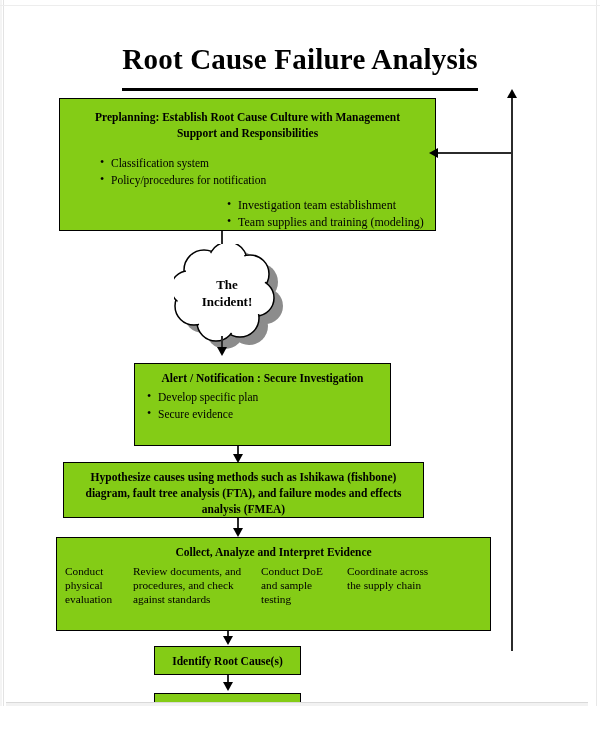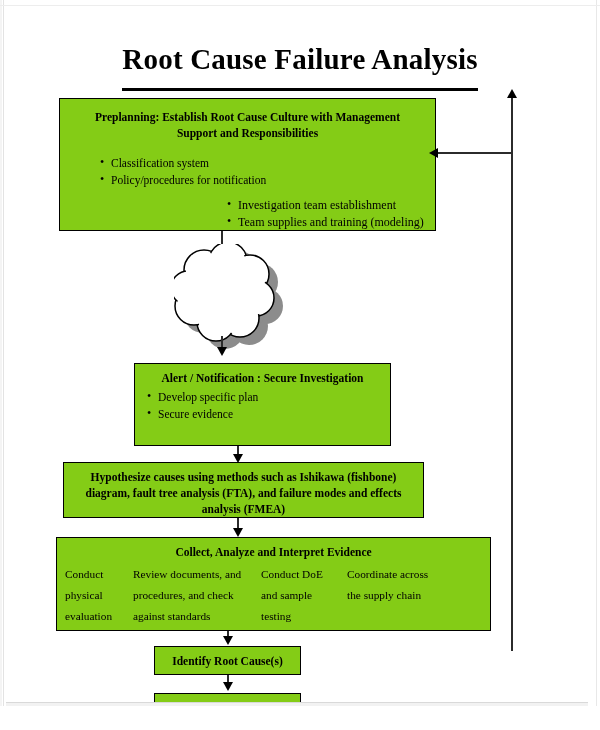--- a/index.html
+++ b/index.html
@@ -122,21 +122,21 @@
   #box-collect { left: 50px; top: 531px; width: 435px; height: 94px; }
   #box-collect .hdr { margin: 6px 0 0 0; }
   #collect-cols {
     position: absolute;
     left: 8px; top: 26px; right: 4px;
     display: flex;
     align-items: flex-start;
   }
   #collect-cols .col {
     font-size: 11.3px;
-    line-height: 21px;
+    line-height: 14px;
     padding-right: 6px;
   }
   #collect-cols .col.c0 { width: 62px; }
   #collect-cols .col.c1 { width: 122px; }
   #collect-cols .col.c2 { width: 78px; padding-top: 29px; }
   #collect-cols .col.c3 { width: 80px; }
   #collect-cols .col.c4 { width: 82px; }
 
   
   #box-identify { left: 148px; top: 640px; width: 147px; height: 29px; }
@@ -257,20 +257,24 @@
           <circle cx="54" cy="17" r="17.2"></circle>
           <circle cx="76" cy="30" r="17.2"></circle>
           <circle cx="82" cy="54" r="16.2"></circle>
           <circle cx="66" cy="74" r="17.2"></circle>
           <circle cx="42" cy="78" r="17.2"></circle>
           <circle cx="20" cy="62" r="17.2"></circle>
           <circle cx="14" cy="44" r="15.2"></circle>
           <rect x="14" y="20" width="70" height="60" rx="18"></rect>
         </g>
       </svg>
+      <div id="cloud-label">
+        <div>The</div>
+        <div>Incident!</div>
+      </div>
     </div>
 
     <div class="vline" style="left:215px; top:330px; height:14px;"></div>
     <div class="arrow-down" style="left:211px; top:341px;"></div>
 
     <div class="box" id="box-alert">
       <div class="hdr">Alert / Notification : Secure Investigation</div>
       <div class="g1">
         <ul class="plain">
           <li>Develop specific plan</li>

